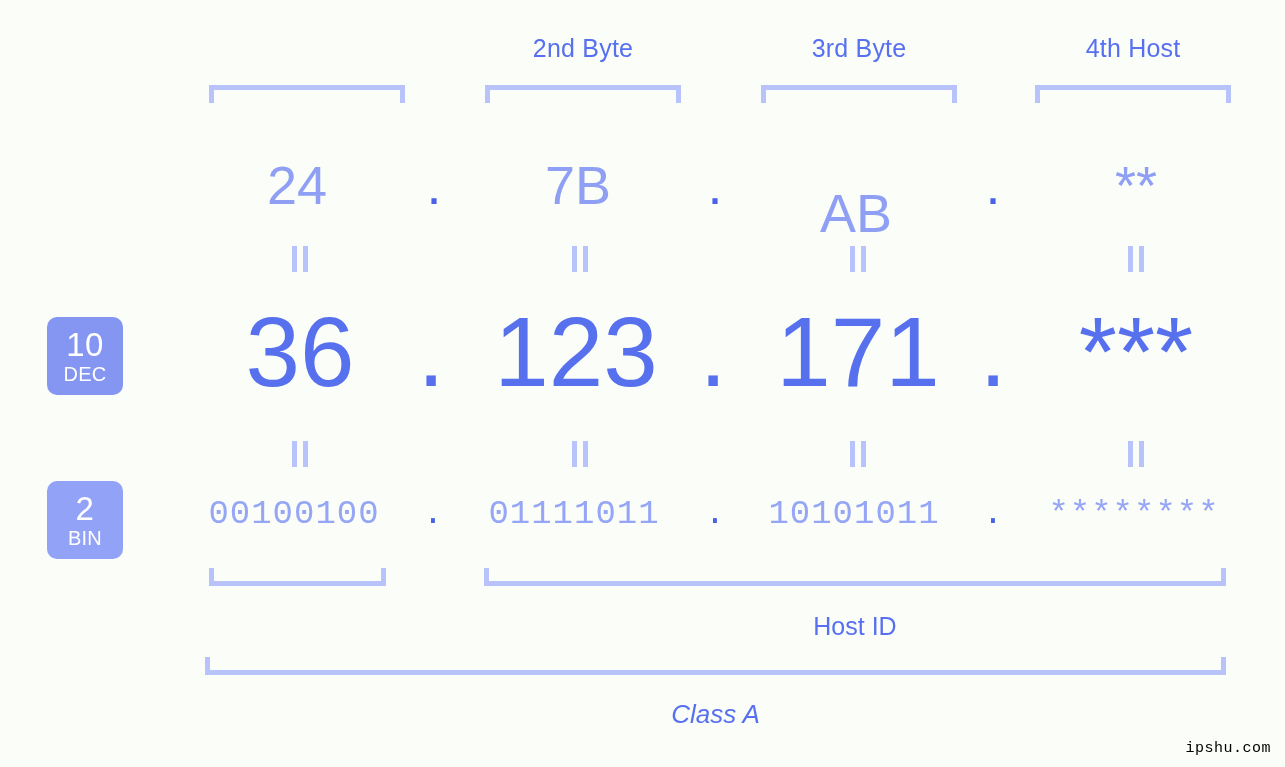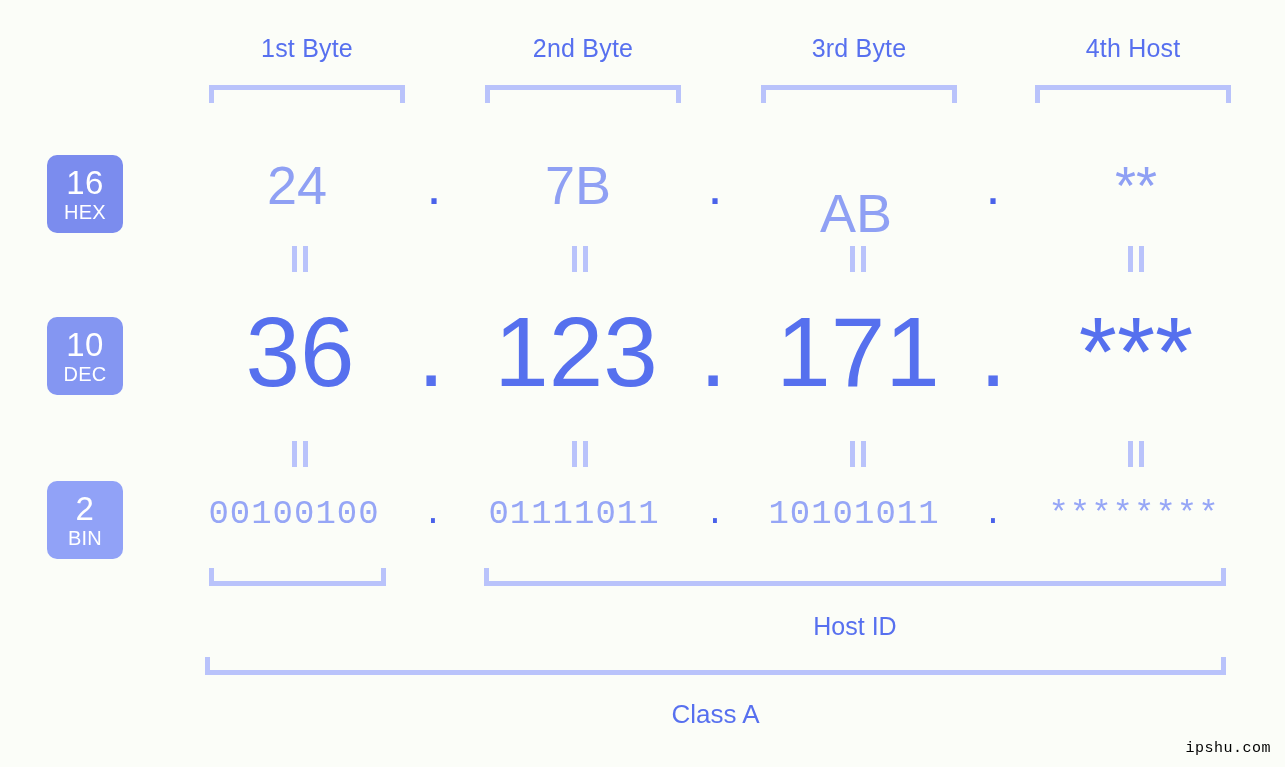--- a/index.html
+++ b/index.html
@@ -176,34 +176,29 @@
     color: #000000;
     font-family: "Liberation Mono", monospace;
     letter-spacing: 0.5px;
   }
 </style>
 </head>
 <body>
 
 <div id="stage">
 
-  <div class="byte-header" style="left:209px; width:196px;">1st Byte</div>
   <div class="byte-header" style="left:485px; width:196px;">2nd Byte</div>
   <div class="byte-header" style="left:761px; width:196px;">3rd Byte</div>
   <div class="byte-header" style="left:1035px; width:196px;">4th Host</div>
 
   <div class="bracket down" style="left:209px; top:85px; width:196px;"></div>
   <div class="bracket down" style="left:485px; top:85px; width:196px;"></div>
   <div class="bracket down" style="left:761px; top:85px; width:196px;"></div>
   <div class="bracket down" style="left:1035px; top:85px; width:196px;"></div>
 
-  <div class="badge hex">
-    <span class="num">16</span>
-    <span class="lab">HEX</span>
-  </div>
   <div class="badge dec">
     <span class="num">10</span>
     <span class="lab">DEC</span>
   </div>
   <div class="badge bin">
     <span class="num">2</span>
     <span class="lab">BIN</span>
   </div>
 
   <div class="row-hex">
@@ -269,17 +264,17 @@
     <div class="dot-cell" style="left:954px; width:78px;">.</div>
     <div class="value-cell" style="left:1036px; width:196px;">********</div>
   </div>
 
   <div class="bracket up" style="left:209px; top:568px; width:177px;"></div>
   <div class="bracket up" style="left:484px; top:568px; width:742px;"></div>
 
   <div class="id-label" style="left:484px; top:612px; width:742px;">Host ID</div>
 
   <div class="bracket up" style="left:205px; top:657px; width:1021px;"></div>
-  <div class="class-label" style="left:205px; top:699px; width:1021px;">Class A</div>
+  <div class="class-label" style="left:205px; top:699px; width:1021px;font-style:italic;">Class A</div>
 
   <div class="watermark">ipshu.com</div>
 
 </div>
 
 </body></html>

